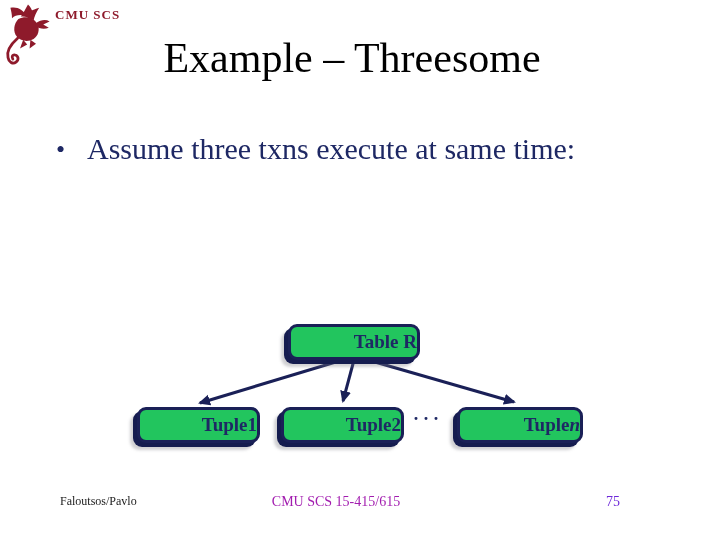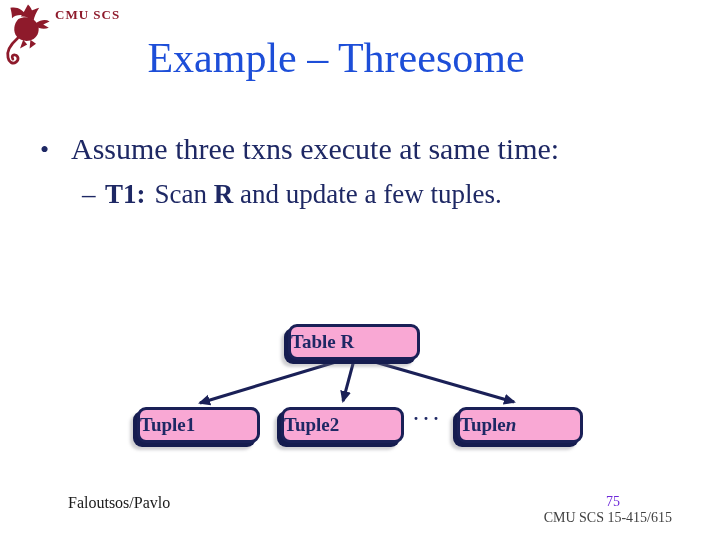--- a/index.html
+++ b/index.html
@@ -14,66 +14,66 @@
   
   .logo { position: absolute; left: 4px; top: 2px; width: 48px; height: 66px; }
   .brand {
     position: absolute; left: 55px; top: 7px;
     font-size: 13px; font-weight: bold; letter-spacing: 1px;
     color: #8e1a2b;
   }
 
   
   .title {
-    position: absolute; left: 0; top: 34px; width: 100%;
+    position: absolute; left: 16px; top: 34px; width: 100%;
     text-align: center;
-    font-size: 42px; color: #1d4ed8;
+    font-size: 42px; color: #000000;
     white-space: nowrap;
   }
 
   
   .main-bullet {
-    position: absolute; left: 40px; top: 132px;
+    position: absolute; left: 56px; top: 132px;
     font-size: 30px; color: #1e2864; white-space: nowrap;
   }
   .main-bullet .dot { display: inline-block; width: 31px; font-size: 26px; vertical-align: 1px; }
   .sub-bullets { position: absolute; left: 82px; top: 176px; }
   .sub-bullet {
     font-size: 27px; color: #1e2864; line-height: 37px; white-space: nowrap;
   }
   .sub-bullet .dash { display: inline-block; width: 17px; margin-right: 6px; }
   .sub-bullet .tlabel { font-weight: bold; margin-right: 9px; }
   .sub-bullet .seg-b { font-weight: bold; }
 
   
   .diagram-arrows { position: absolute; left: 120px; top: 312px; width: 480px; height: 150px; }
   .dbox {
     position: absolute; box-sizing: border-box;
-    background: #f9a8d4;
+    background: #22c55e;
     border: 3px solid #1a2057;
     border-radius: 9px;
     box-shadow: -4px 4px 0 0 #151c4f, -7px 7px 3px rgba(120,120,130,0.35);
-    display: flex; align-items: center; justify-content: flex-start;
+    display: flex; align-items: center; justify-content: flex-end;
     color: #1e2864; font-weight: bold; font-size: 19px;
     white-space: nowrap;
   }
   .dbox .var-i { font-style: italic; }
   .box-root   { left: 288px; top: 324px; width: 132px; height: 36px; }
   .box-child0 { left: 137px; top: 407px; width: 123px; height: 36px; }
   .box-child1 { left: 281px; top: 407px; width: 123px; height: 36px; }
   .box-child2 { left: 457px; top: 407px; width: 126px; height: 36px; }
   .ellipsis {
     position: absolute; left: 406px; top: 409px; width: 44px;
     text-align: center;
     color: #1e2864; font-weight: bold; font-size: 18px; letter-spacing: 4px;
   }
 
   
-  .footer-left  { position: absolute; left: 68px;  top: 494px; font-size: 16px; color: #1a1a1a; }
-  .footer-center{ position: absolute; left: 0; width: 100%; top: 494px; text-align: right; font-size: 14px; color: #404040; margin-top: 16px; }
+  .footer-left  { position: absolute; left: 60px;  top: 494px; font-size: 12px; color: #1a1a1a; }
+  .footer-center{ position: absolute; left: 0; width: 100%; top: 494px; text-align: center; font-size: 14px; color: #a21caf; }
   .footer-right { position: absolute; right: 52px; top: 494px; font-size: 14px; color: #6d28d9; }
 </style>
 </head>
 <body>
 
 <div class="slide">
 
   <svg class="logo" viewBox="0 0 60 80" aria-hidden="true">
     <g fill="#8e1a2b">
       <path d="M8 6 C16 4 24 8 28 16 C20 14 14 15 10 19 C10 14 9 10 8 6 Z"></path>
@@ -88,21 +88,20 @@
   </svg>
   <div class="brand">CMU SCS</div>
 
   <div class="title">Example – Threesome</div>
 
   <div class="main-bullet">
     <span class="dot">•</span><span>Assume three txns execute at same time:</span>
   </div>
 
   <div class="sub-bullets" id="sub-bullets">
-      <div class="sub-bullet"><span class="dash">–</span><span class="tlabel">T1:</span><span>Scan </span><span class="seg-b">R</span><span> and update a few tuples.</span></div>
     </div>
 
   <svg class="diagram-arrows" width="480" height="150" viewBox="0 0 480 150" aria-hidden="true">
     <defs>
       <marker id="ah" markerUnits="userSpaceOnUse" markerWidth="16" markerHeight="14" refX="10" refY="5.5" orient="auto">
         <path d="M0,0 L12,5.5 L0,11 Z" fill="#1a2057"></path>
       </marker>
     </defs>
     <g stroke="#1a2057" stroke-width="3" fill="none">
       <line x1="229" y1="46" x2="80" y2="91" marker-end="url(#ah)"></line>

